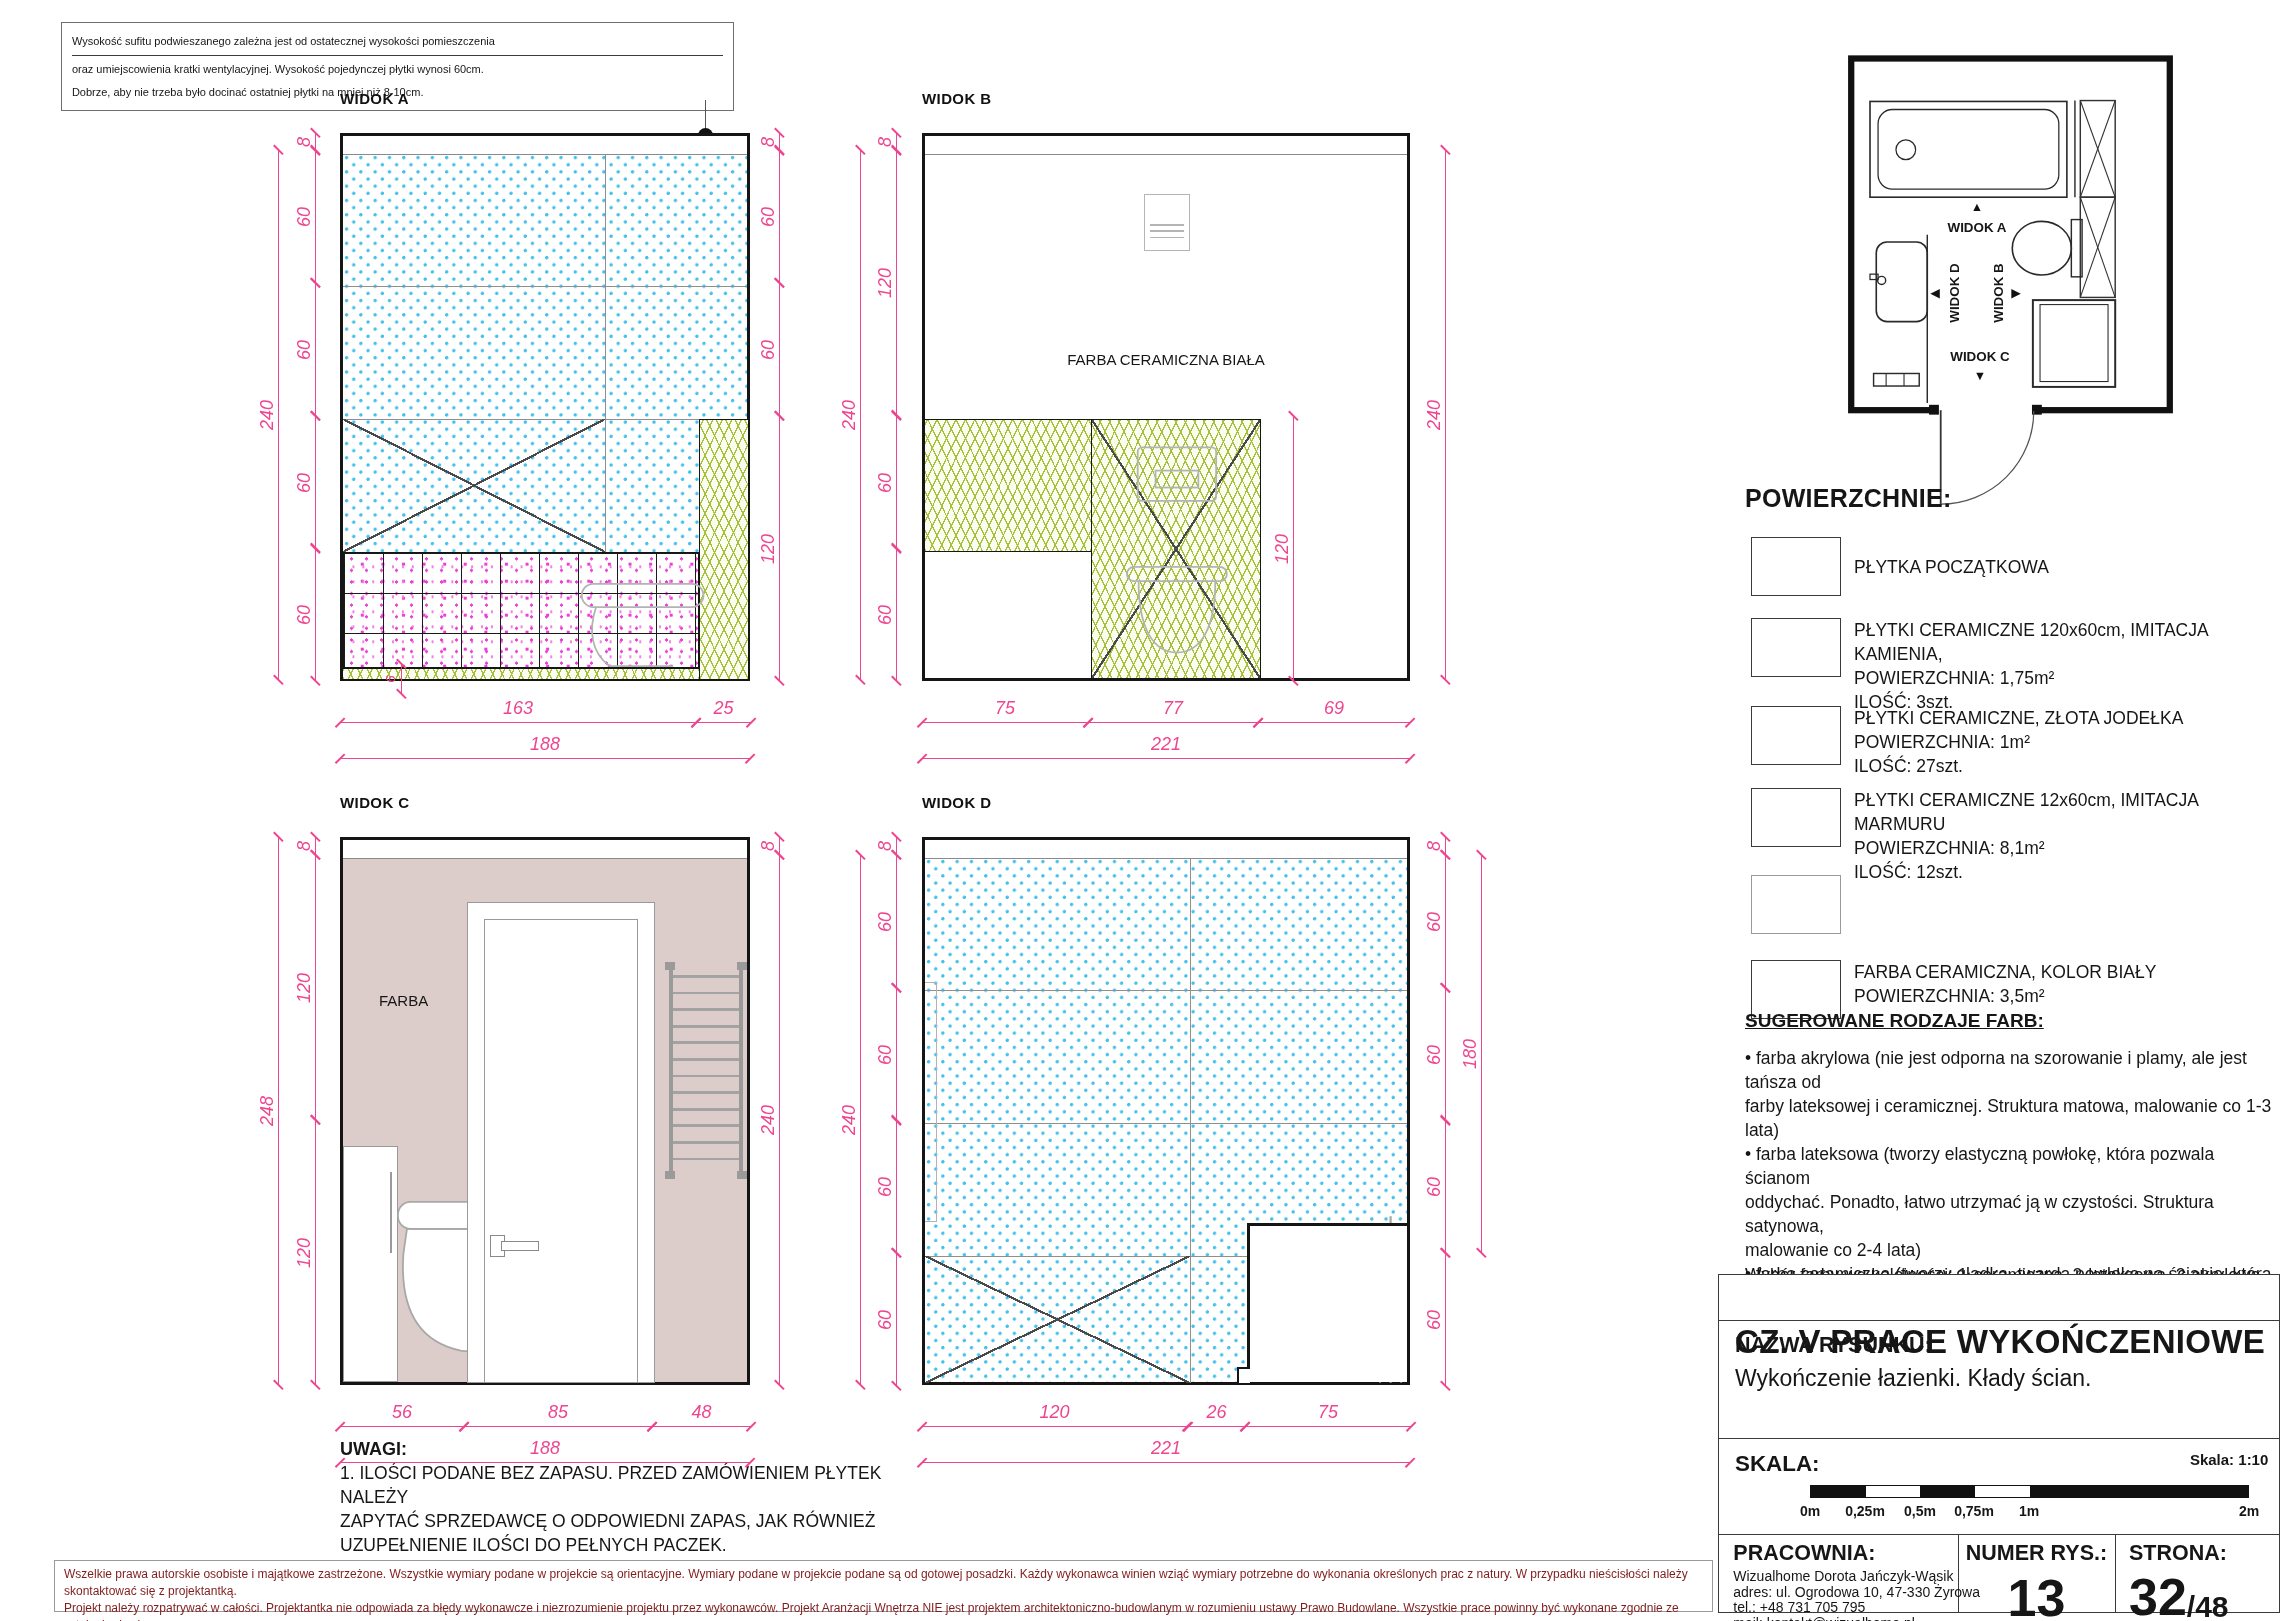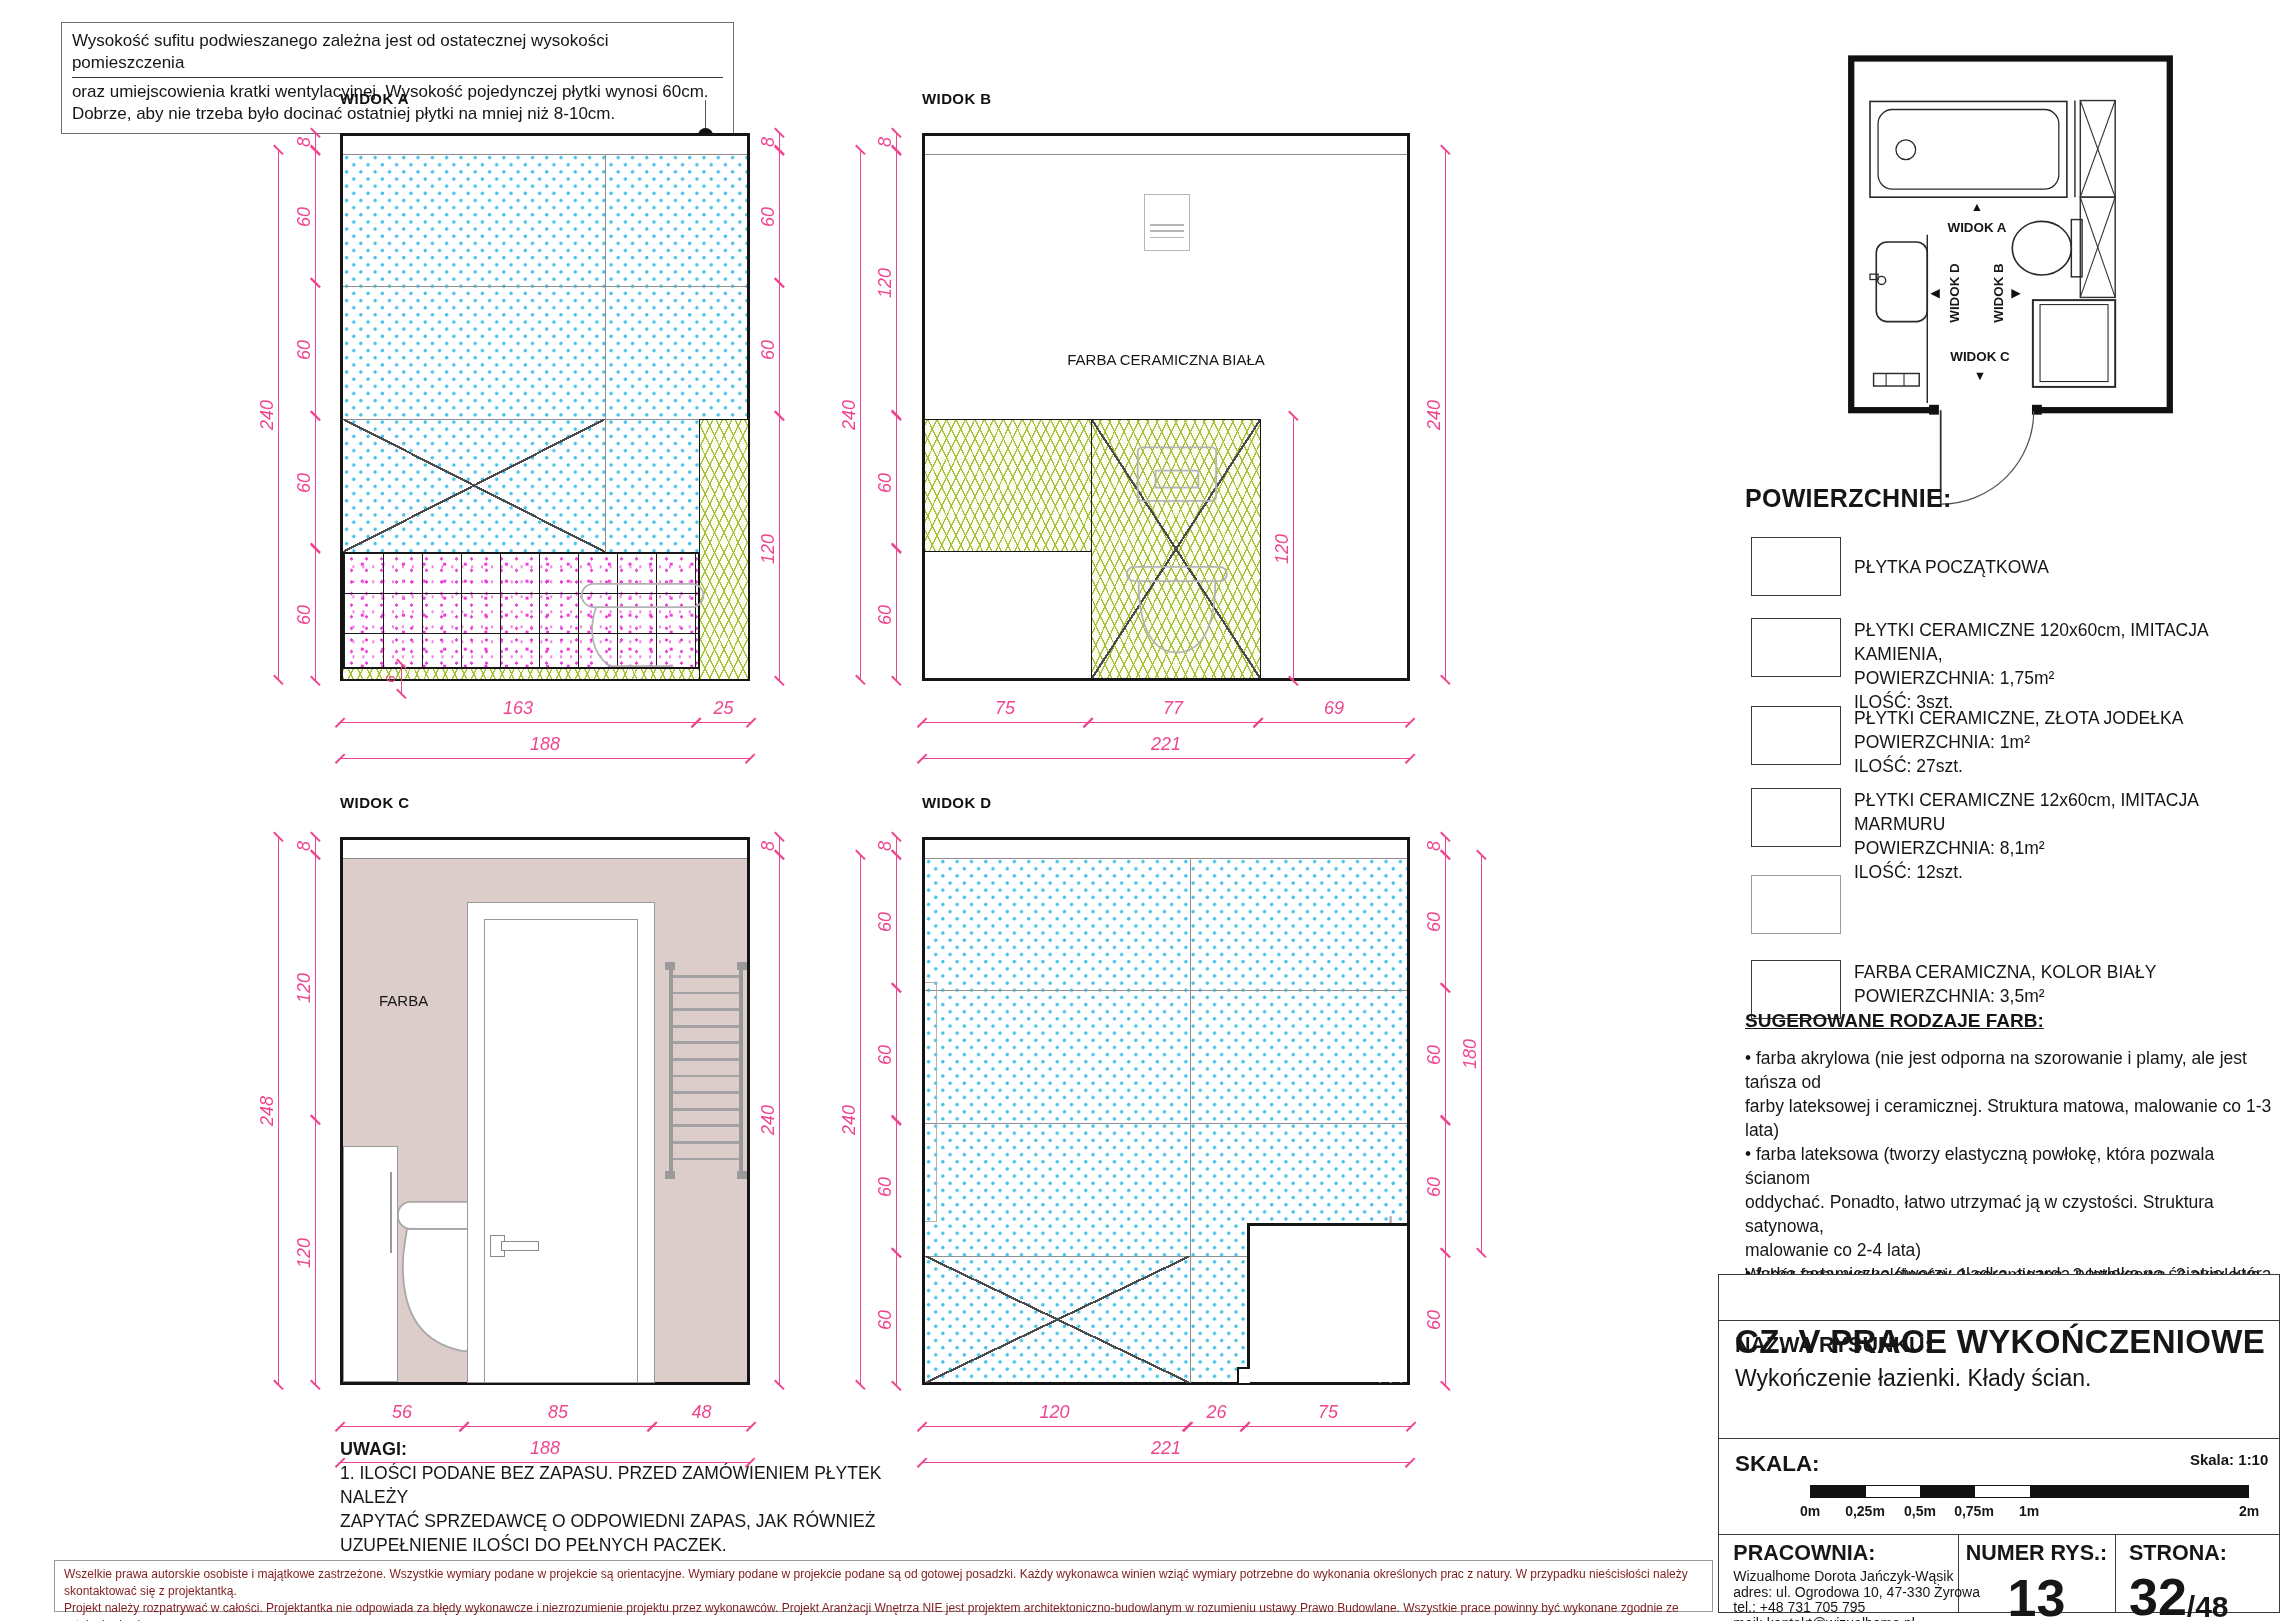--- a/index.html
+++ b/index.html
@@ -47,21 +47,21 @@
   .hdim{height:0;border-top:1.4px solid var(--dim);}
   .vdim::before,.vdim::after{content:"";position:absolute;width:13.4px;height:1.5px;background:var(--dim);left:-7.4px;transform:rotate(45deg);}
   .vdim::before{top:-0.9px;} .vdim::after{bottom:-0.9px;}
   .hdim::before,.hdim::after{content:"";position:absolute;height:13.4px;width:1.5px;background:var(--dim);top:-7.4px;transform:rotate(45deg);}
   .hdim::before{left:-0.9px;} .hdim::after{right:-0.9px;}
   .dim-label{position:absolute;color:var(--dim);font-style:italic;font-size:18px;white-space:nowrap;}
   .vdim .dim-label{top:50%;left:-12.5px;transform:translate(-50%,-50%) rotate(-90deg);}
   .hdim .dim-label{left:50%;top:-4.5px;transform:translate(-50%,-100%);}
 
   
-  .note-box{position:absolute;left:61px;top:22.4px;width:673px;box-sizing:border-box;border:1.3px solid #6e6e6e;background:#fff;padding:6.3px 9.9px 7.2px 9.9px;font-size:17px;line-height:22.4px;}
+  .note-box{position:absolute;left:61px;top:22.4px;width:673px;box-sizing:border-box;border:1.3px solid #6e6e6e;background:#fff;padding:6.3px 9.9px 7.2px 9.9px;font-size:11px;line-height:22.4px;}
   .note-line1{display:block;border-bottom:1.3px solid #3a3a3a;padding-bottom:2.7px;margin-bottom:2.7px;}
   .pre{white-space:pre-line;}
   .uwagi{position:absolute;left:340px;top:1437px;width:573px;font-size:17.5px;line-height:24px;}
   .uwagi-title{font-weight:bold;font-size:18px;}
 
   
   .legend-title{position:absolute;left:1745px;top:484px;font-size:25px;font-weight:bold;letter-spacing:0.3px;text-align:center;}
   .legend-row{position:absolute;left:1751px;display:flex;gap:13px;}
   .legend-row.vcenter{align-items:center;}
   .swatch{width:90px;height:59px;box-sizing:border-box;border:1.4px solid #3a3a3a;flex:0 0 auto;background:#fff;}

